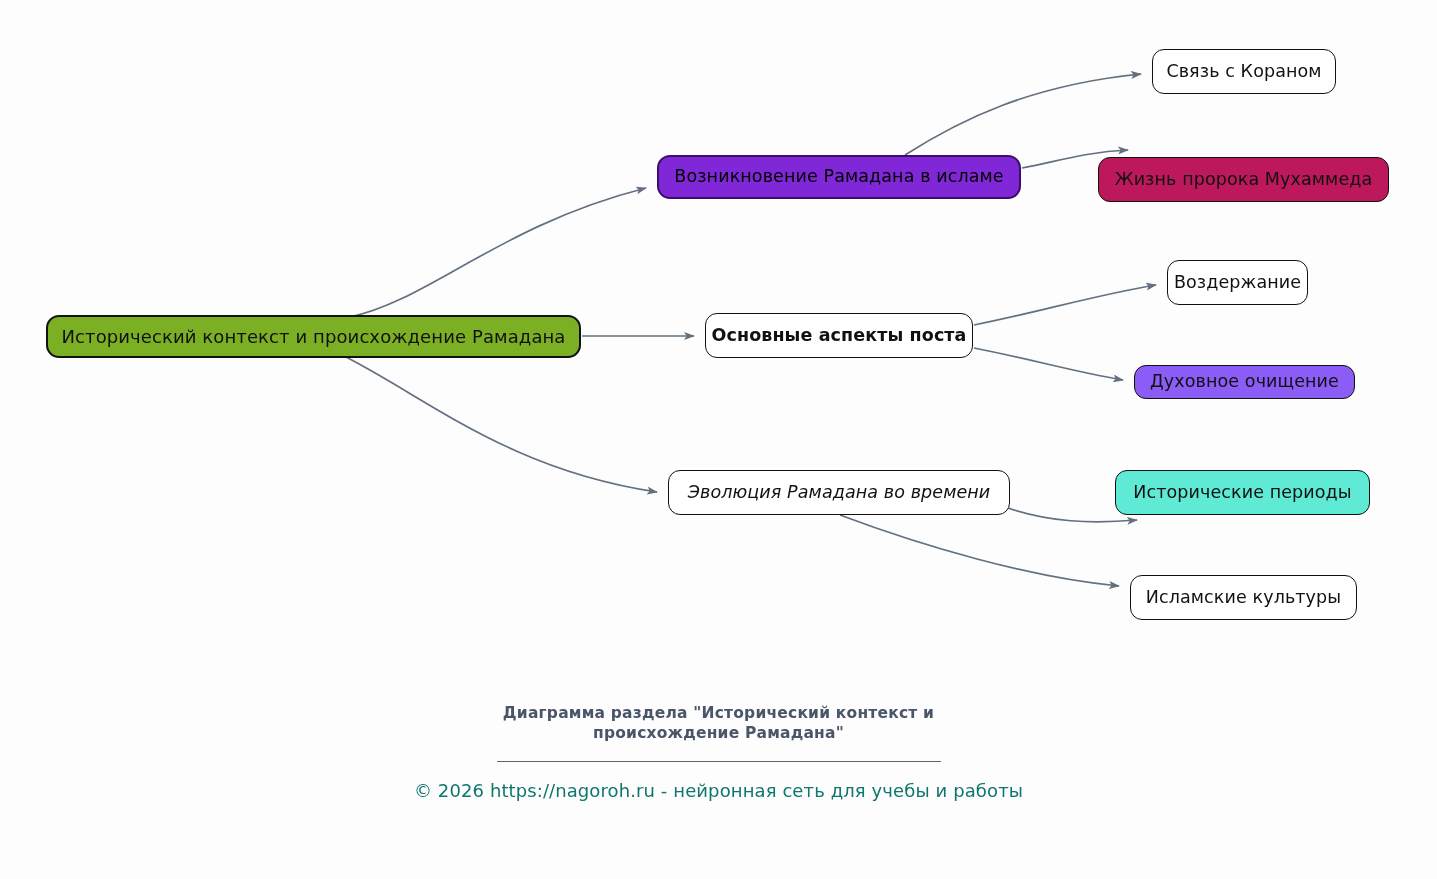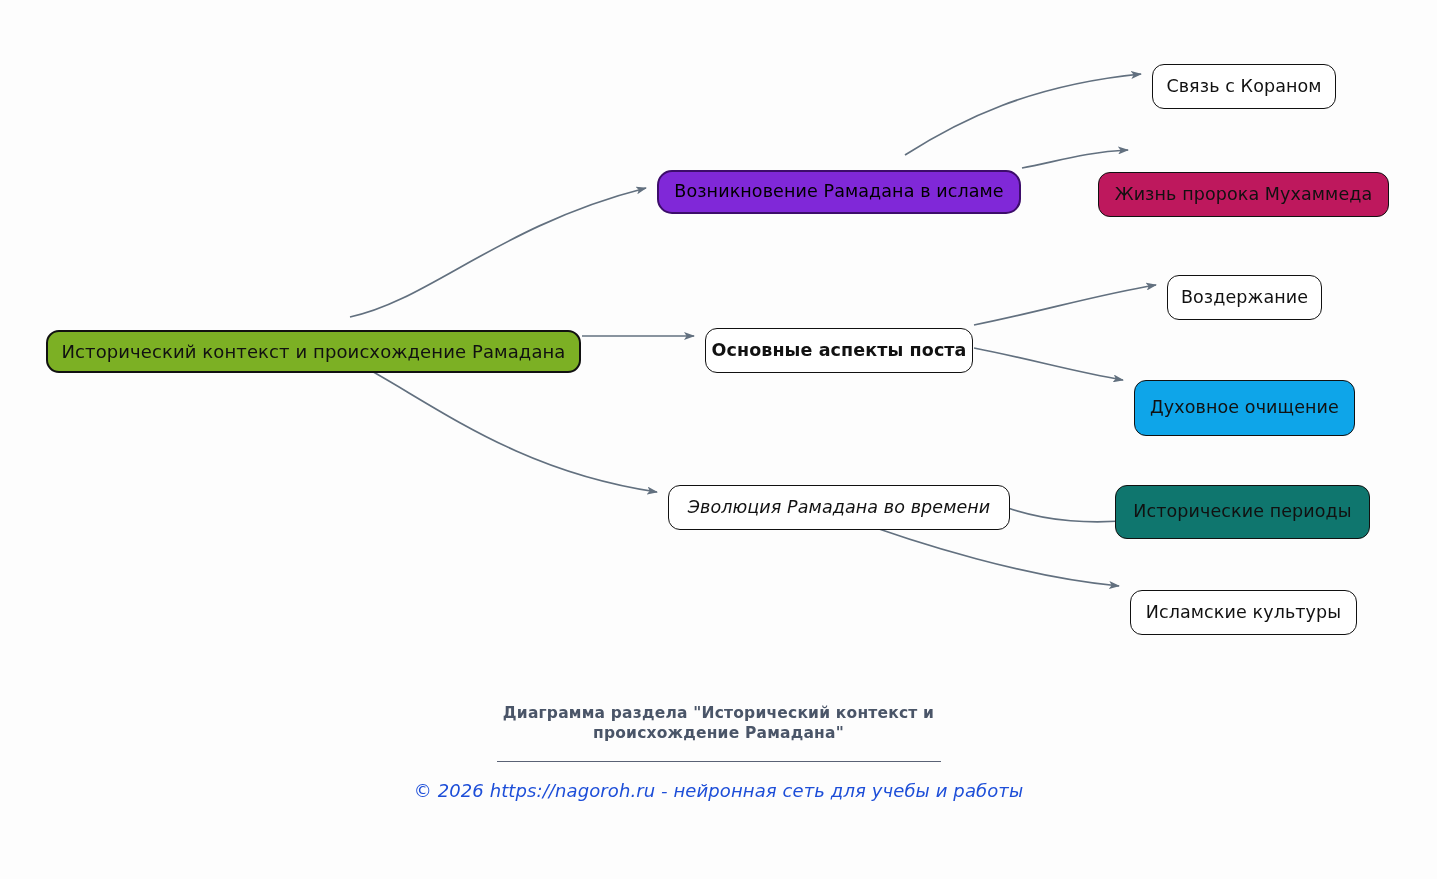--- a/index.html
+++ b/index.html
@@ -43,21 +43,20 @@
     border: 1.4px solid #111111;
     border-radius: 12px;
     background: #ffffff;
     color: #111111;
     font-size: 17.5px;
     line-height: 1.1;
     white-space: nowrap;
     letter-spacing: 0.1px;
     padding: 0 14px;
     cursor: default;
-    margin-top: 15px;
   }
 
   .node.root {
     background: #7cb024;
     border: 2px solid #111111;
     border-radius: 13px;
     font-size: 18px;
   }
 
   .node.branch-highlight {
@@ -128,37 +127,37 @@
 
     <path d="M 974,348 C 1035,360 1075,372 1123,380" fill="none" stroke="#62707f" stroke-width="1.7" marker-end="url(#arrowhead)"></path>
 
     <path d="M 1008,508 C 1050,522 1090,524 1137,520" fill="none" stroke="#62707f" stroke-width="1.7" marker-end="url(#arrowhead)"></path>
 
     <path d="M 840,515 C 920,545 1030,578 1119,586" fill="none" stroke="#62707f" stroke-width="1.7" marker-end="url(#arrowhead)"></path>
   </svg>
 
   <div class="node root" id="node-root" style="left: 46px; top: 315px; width: 535px; height: 43px; background: rgb(124, 176, 36); border-color: rgb(17, 17, 17);">Исторический контекст и происхождение Рамадана</div>
 
-  <div class="node branch-highlight" id="node-branch1" style="left: 657px; top: 155px; width: 364px; height: 44px; background: rgb(128, 40, 216); border-color: rgb(61, 13, 107); border-radius: 15px;">Возникновение Рамадана в исламе</div>
+  <div class="node branch-highlight" id="node-branch1" style="left: 657px; top: 155px; width: 364px; height: 44px; background: rgb(128, 40, 216); border-color: rgb(61, 13, 107);">Возникновение Рамадана в исламе</div>
 
   <div class="node" id="node-leaf1a" style="left: 1152px; top: 49px; width: 184px; height: 45px; background: rgb(255, 255, 255); border-color: rgb(17, 17, 17);">Связь с Кораном</div>
 
   <div class="node" id="node-leaf1b" style="left: 1098px; top: 157px; width: 291px; height: 45px; background: #be185d; border-color: rgb(17, 17, 17);">Жизнь пророка Мухаммеда</div>
 
   <div class="node" id="node-branch2" style="left: 705px; top: 313px; width: 268px; height: 45px; background: rgb(255, 255, 255); border-color: rgb(17, 17, 17); font-weight: bold;">Основные аспекты поста</div>
 
-  <div class="node" id="node-leaf2a" style="left: 1167px; top: 260px; width: 155px; height: 45px; background: rgb(255, 255, 255); border-color: rgb(17, 17, 17);">Воздержание</div>
+  <div class="node" id="node-leaf2a" style="left: 1167px; top: 260px; width: 141px; height: 45px; background: rgb(255, 255, 255); border-color: rgb(17, 17, 17);">Воздержание</div>
 
-  <div class="node" id="node-leaf2b" style="left: 1134px; top: 365px; width: 221px; height: 56px; background: #0ea5e9; border-color: rgb(17, 17, 17);">Духовное очищение</div>
+  <div class="node" id="node-leaf2b" style="left: 1134px; top: 365px; width: 221px; height: 34px; background: #8b5cf6; border-color: rgb(17, 17, 17);">Духовное очищение</div>
 
   <div class="node" id="node-branch3" style="left: 668px; top: 470px; width: 342px; height: 45px; background: rgb(255, 255, 255); border-color: rgb(17, 17, 17); font-style: italic;">Эволюция Рамадана во времени</div>
 
-  <div class="node" id="node-leaf3a" style="left: 1115px; top: 470px; width: 255px; height: 54px; background: #0f766e; border-color: rgb(17, 17, 17);">Исторические периоды</div>
+  <div class="node" id="node-leaf3a" style="left: 1115px; top: 470px; width: 255px; height: 45px; background: #5eead4; border-color: rgb(17, 17, 17);">Исторические периоды</div>
 
   <div class="node" id="node-leaf3b" style="left: 1130px; top: 575px; width: 227px; height: 45px; background: rgb(255, 255, 255); border-color: rgb(17, 17, 17);">Исламские культуры</div>
 
 </div>
 
 <div id="footer-block">
   <div id="caption-title" style="color: rgb(74, 85, 104);">Диаграмма раздела "Исторический контекст и происхождение Рамадана"</div>
   <div id="caption-divider"></div>
-  <div id="copyright-line" style="color: #1d4ed8; font-style: italic;">© 2026 https://nagoroh.ru - нейронная сеть для учебы и работы</div>
+  <div id="copyright-line" style="color: #0f766e;">© 2026 https://nagoroh.ru - нейронная сеть для учебы и работы</div>
 </div>
 
 </body></html>

